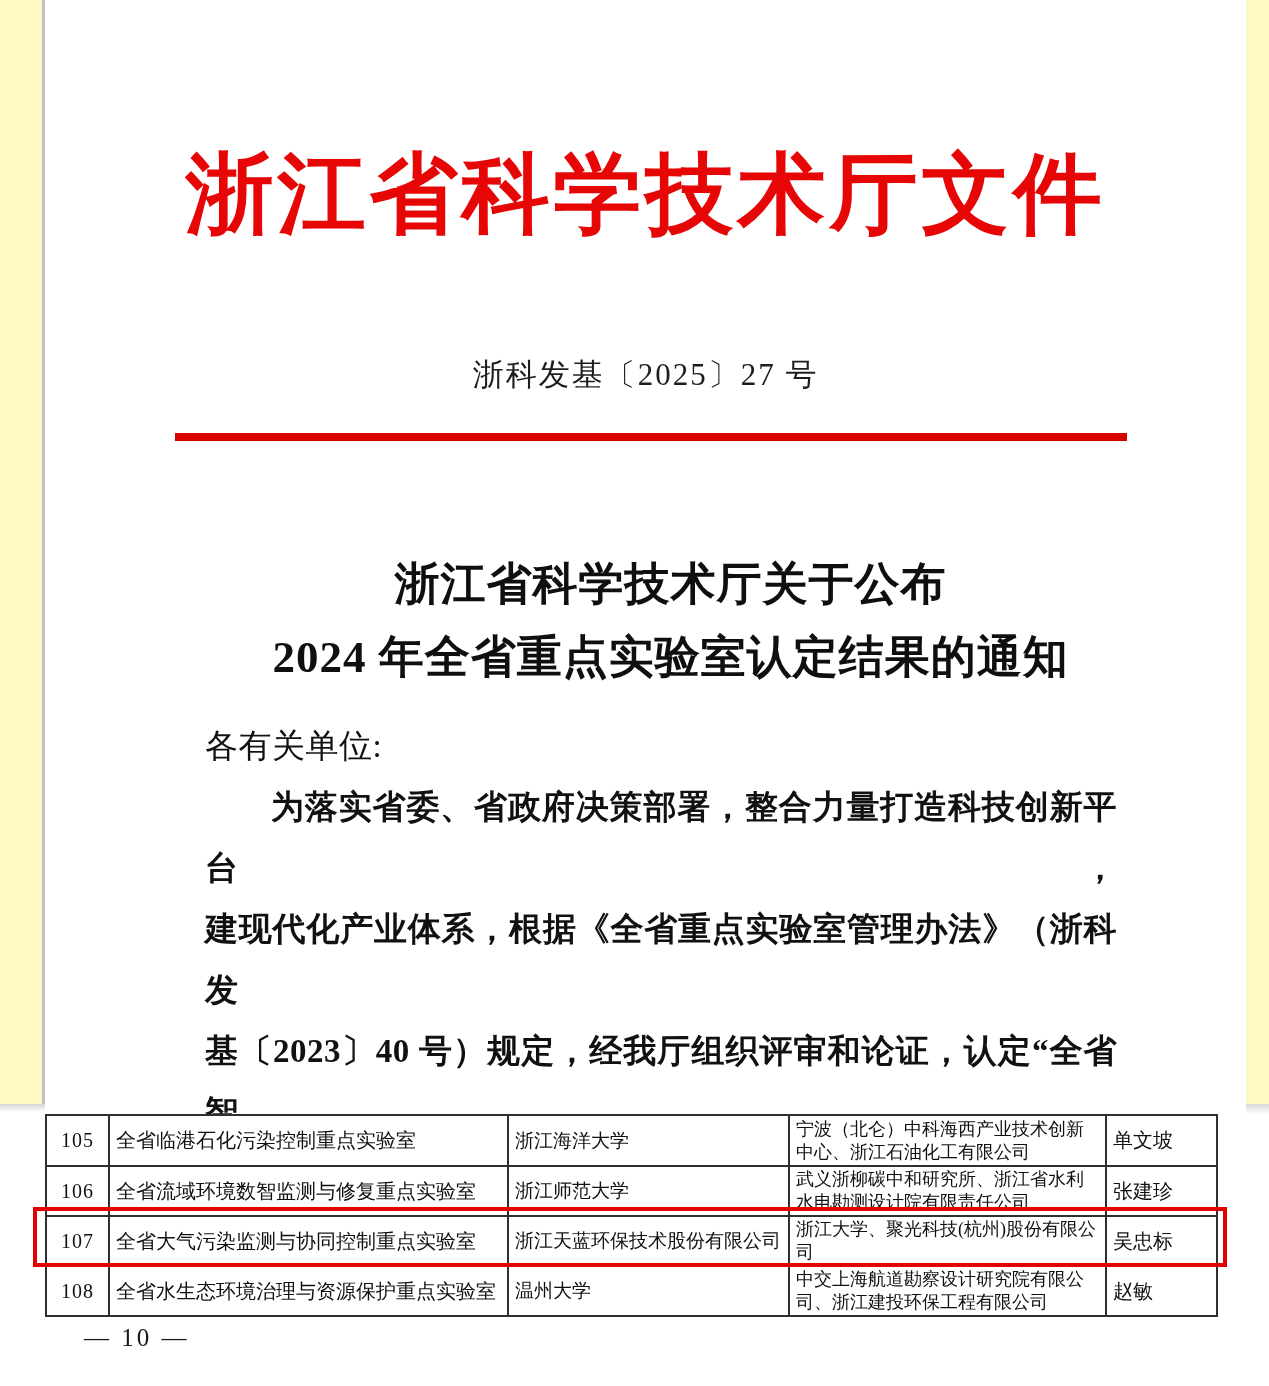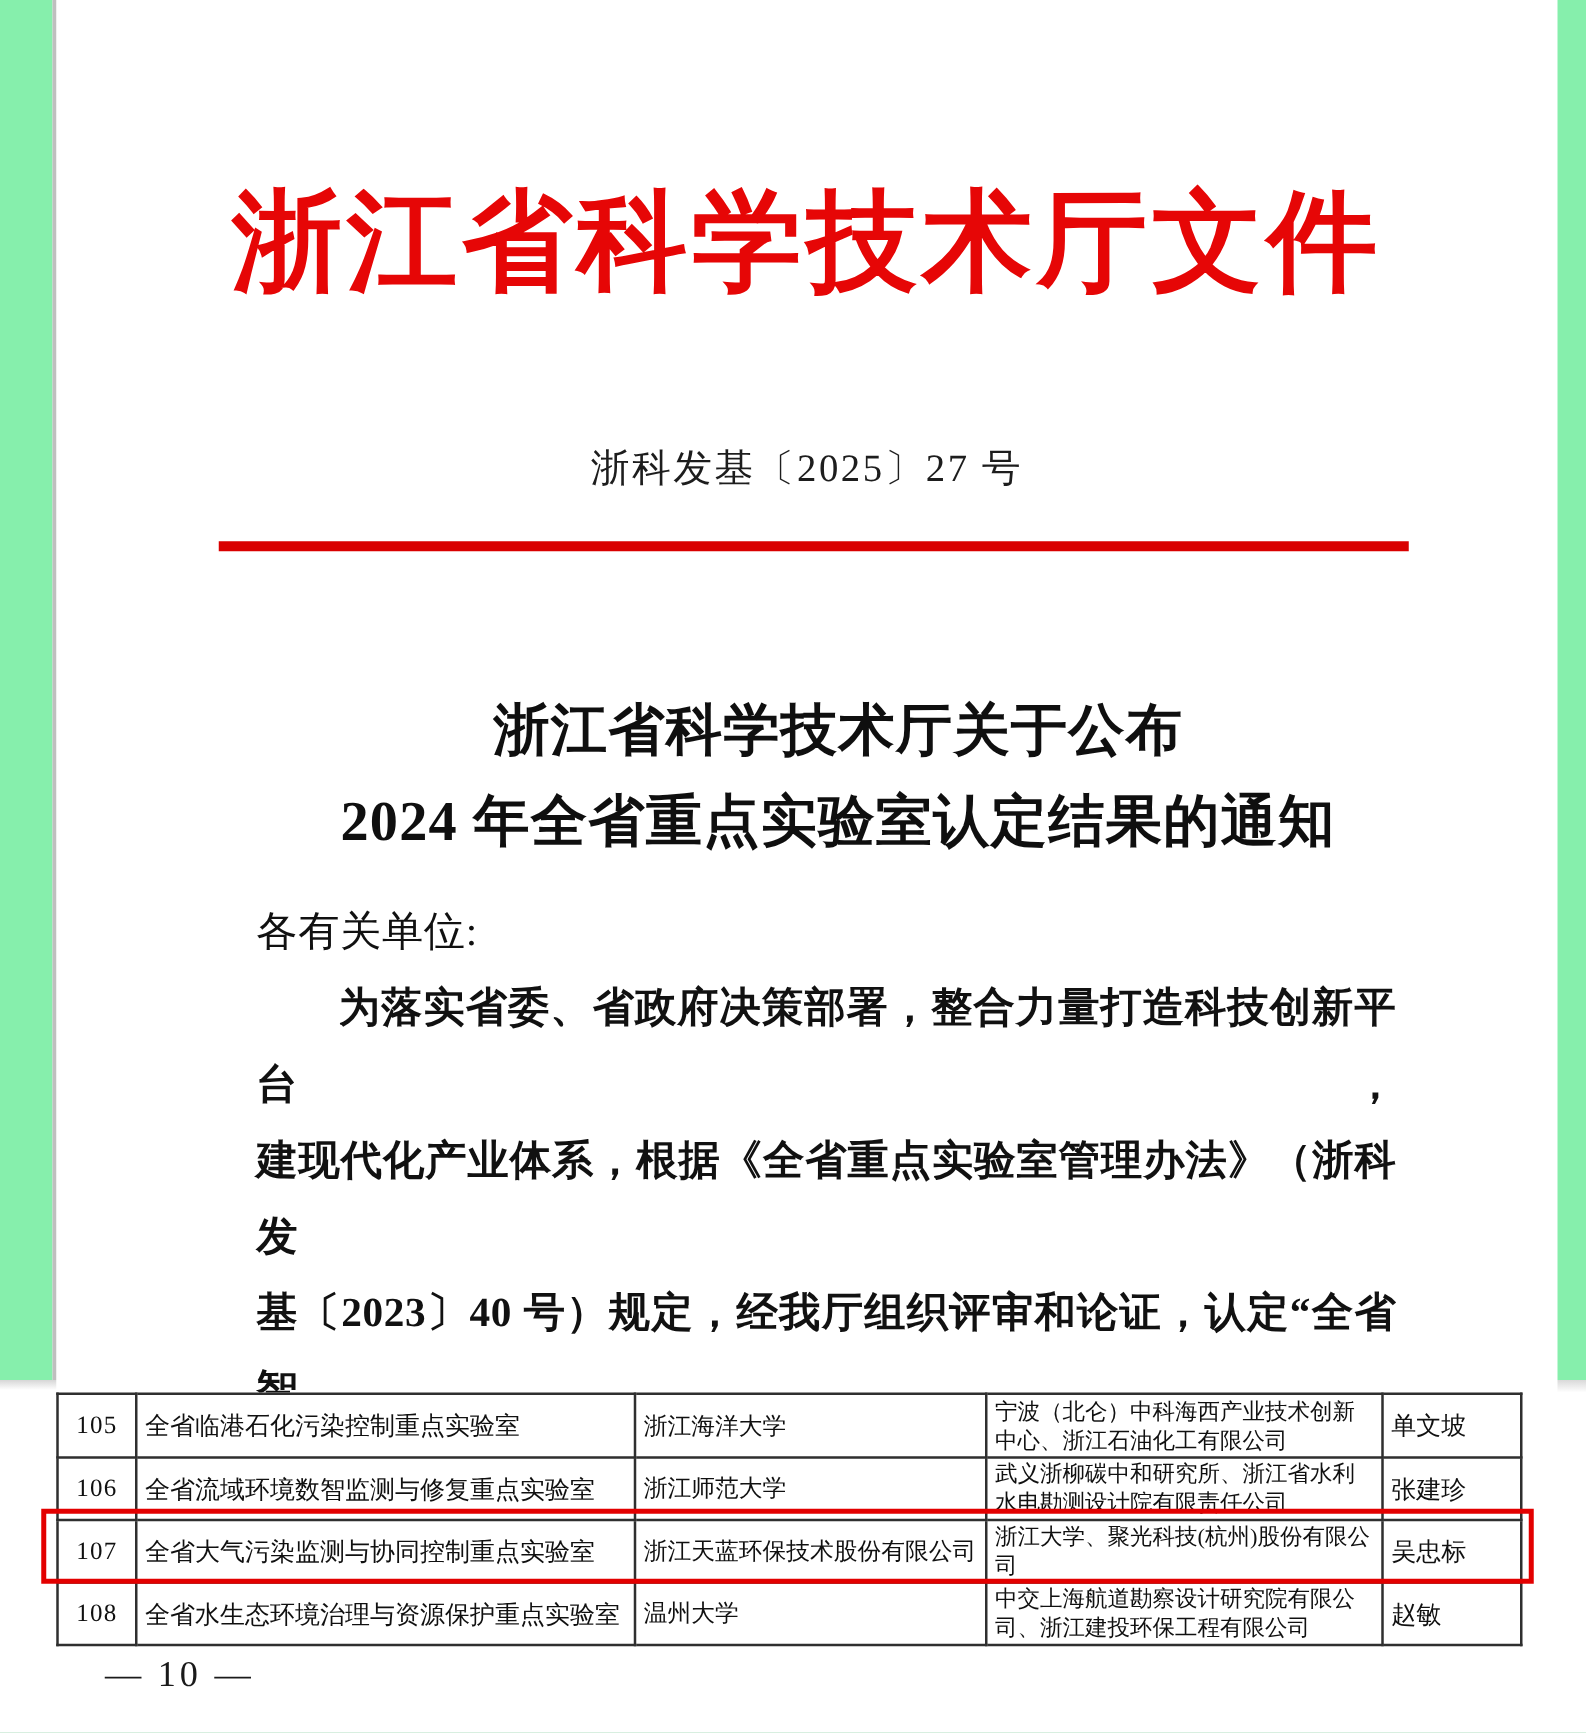--- a/index.html
+++ b/index.html
@@ -1,19 +1,19 @@
 <!DOCTYPE html>
 <html><head>
 <meta charset="utf-8">
 <style>
   html,body{margin:0;padding:0;background:#e8e8e8;}
   .stage{
     position:relative;
     width:1269px;height:1386px;
-    background:#86efac;
+    background:#fef9c3;
     overflow:hidden;
     font-family:"Liberation Serif","DejaVu Serif",serif;
     color:#141414;
   }
   
   .page-top{
     position:absolute;left:42px;top:0;width:1204px;height:1104px;
     background:#ffffff;
     border-left:3px solid #bfbfbf;
     box-sizing:border-box;
@@ -88,21 +88,21 @@
   .c-part{text-align:left;font-size:18px;line-height:23px;padding-left:8px;}
   .c-dir{}
   .highlight-box{
     position:absolute;left:33px;top:1207px;width:1194px;height:60px;
     border:4px solid #e30000;
     box-sizing:border-box;
     pointer-events:none;
   }
   .page-number{
     position:absolute;left:84px;top:1324px;
-    font-size:29px;color:#1a1a1a;
+    font-size:25px;color:#1a1a1a;
     letter-spacing:3px;
     text-align:center;
   }
 </style>
 </head>
 <body>
 
 <div class="stage">
 
   <div class="page-top"></div>

